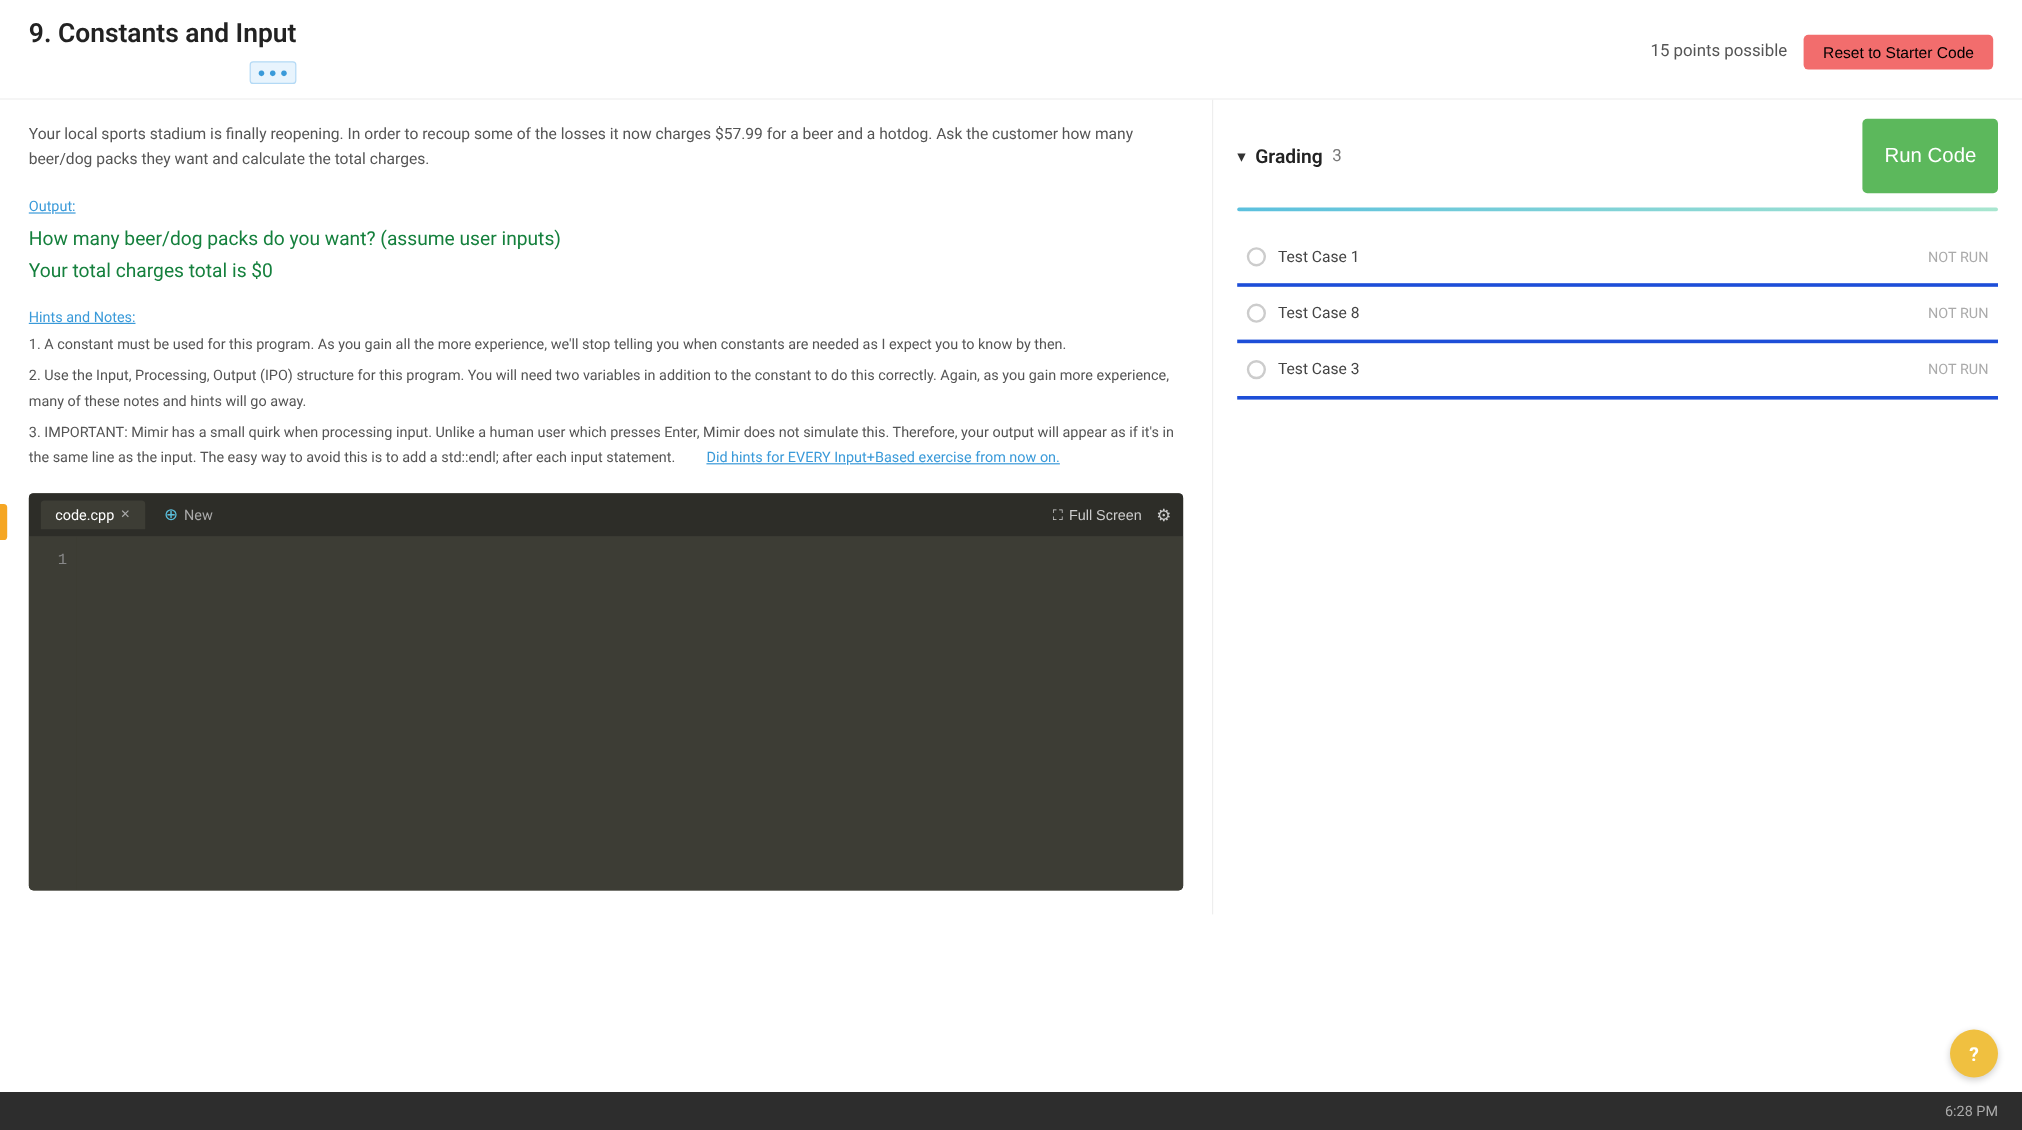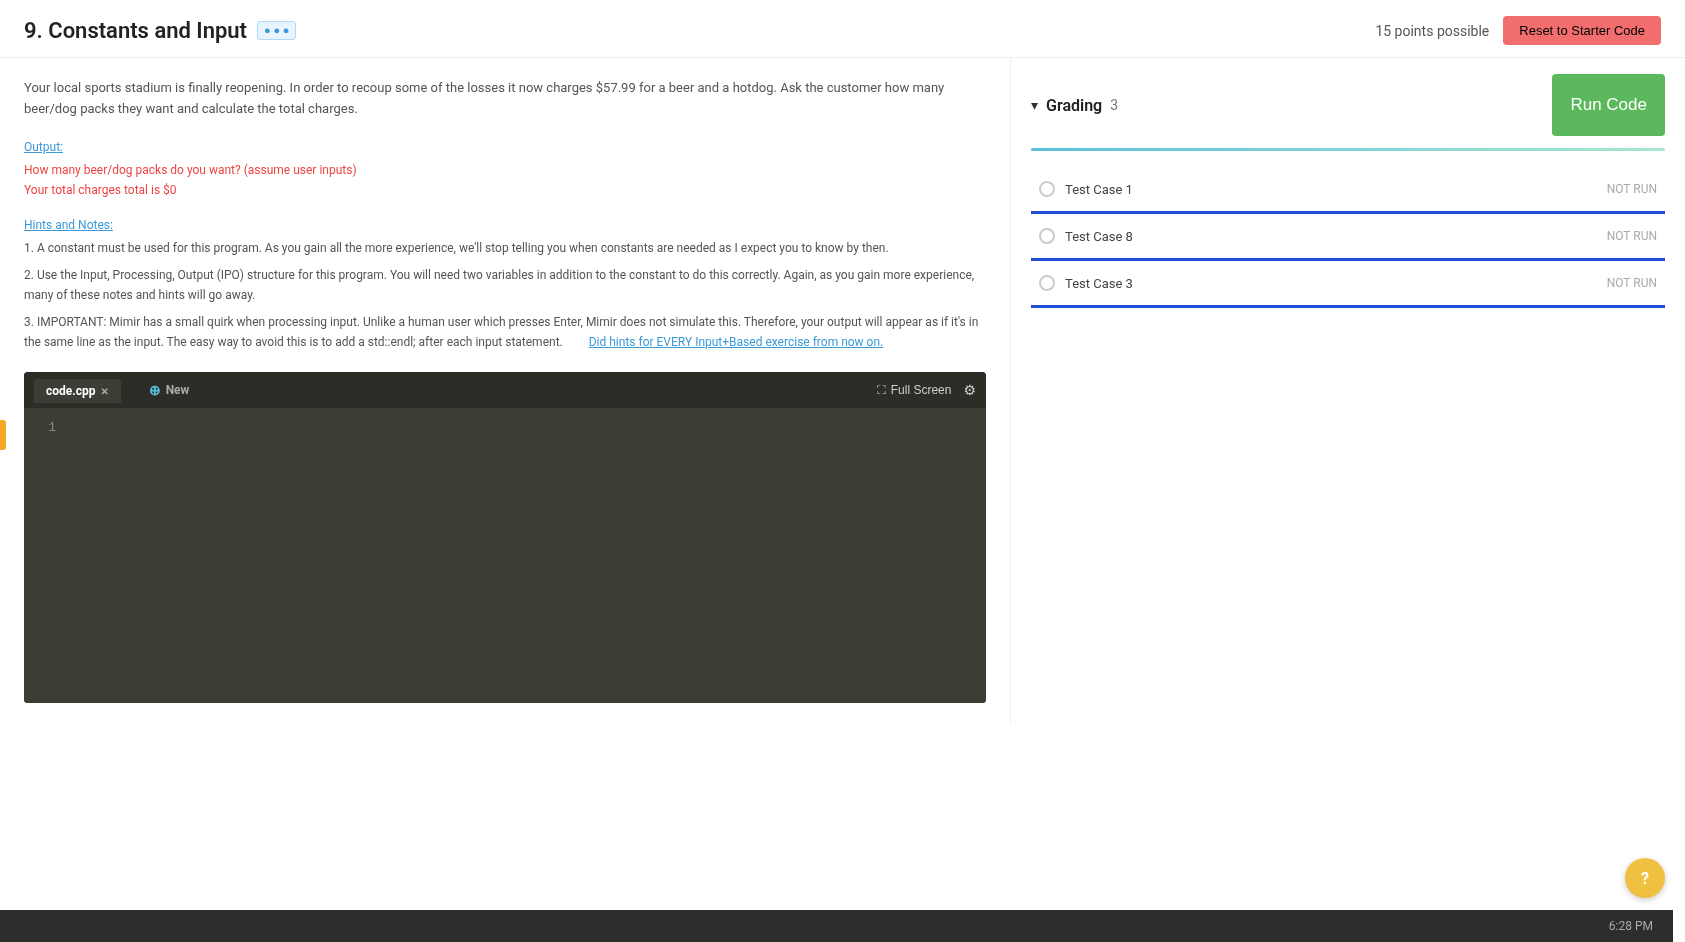--- a/index.html
+++ b/index.html
@@ -26,22 +26,23 @@
       justify-content: space-between;
       padding: 16px 24px 12px 24px;
       border-bottom: 1px solid #eee;
     }
 
     .page-title {
       font-size: 22px;
       font-weight: 600;
       color: #222;
       display: flex;
-      align-items: center;
+      align-items: flex-end;
       gap: 10px;
+      flex-direction: column;
     }
 
     .title-badge {
       font-size: 11px;
       background: #e8f4fd;
       color: #3a9ad9;
       border: 1px solid #b3d9f5;
       border-radius: 3px;
       padding: 2px 6px;
       font-weight: 500;
@@ -96,22 +97,22 @@
       text-decoration: underline;
       margin-bottom: 6px;
       display: block;
     }
 
     .output-block {
       margin-bottom: 18px;
     }
 
     .output-text {
-      font-size: 12px;
-      color: #ef4444;
+      font-size: 16px;
+      color: #15803d;
       line-height: 1.7;
     }
 
     .hints-block {
       margin-bottom: 20px;
     }
 
     .hint-text {
       font-size: 12px;
       color: #555;
@@ -137,23 +138,22 @@
       display: flex;
       align-items: center;
       justify-content: space-between;
       background: #2d2d28;
       padding: 0 10px;
       height: 36px;
     }
 
     .tabs-left {
       display: flex;
-      align-items: flex-end;
-      gap: 16px;
-      font-weight: bold;
+      align-items: center;
+      gap: 4px;
     }
 
     .tab {
       display: flex;
       align-items: center;
       gap: 5px;
       padding: 5px 12px;
       border-radius: 3px 3px 0 0;
       font-size: 12px;
       cursor: pointer;
@@ -324,21 +324,21 @@
       font-size: 12px;
       color: #aaa;
       font-weight: 400;
     }
 
     
     .bottom-bar {
       position: fixed;
       bottom: 0;
       left: 0;
-      right: 12px;
+      right: 0;
       height: 32px;
       background: #2d2d2d;
       display: flex;
       align-items: center;
       justify-content: flex-end;
       padding: 0 20px;
       z-index: 100;
     }
 
     .bottom-time {

